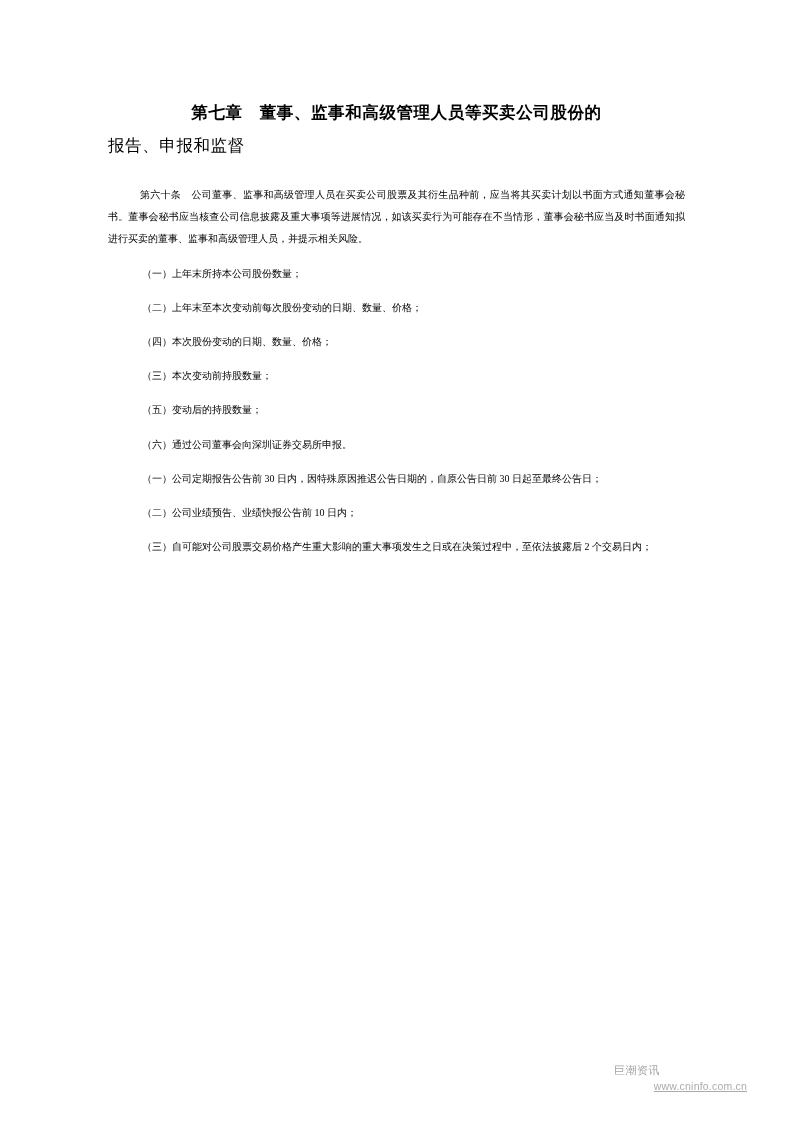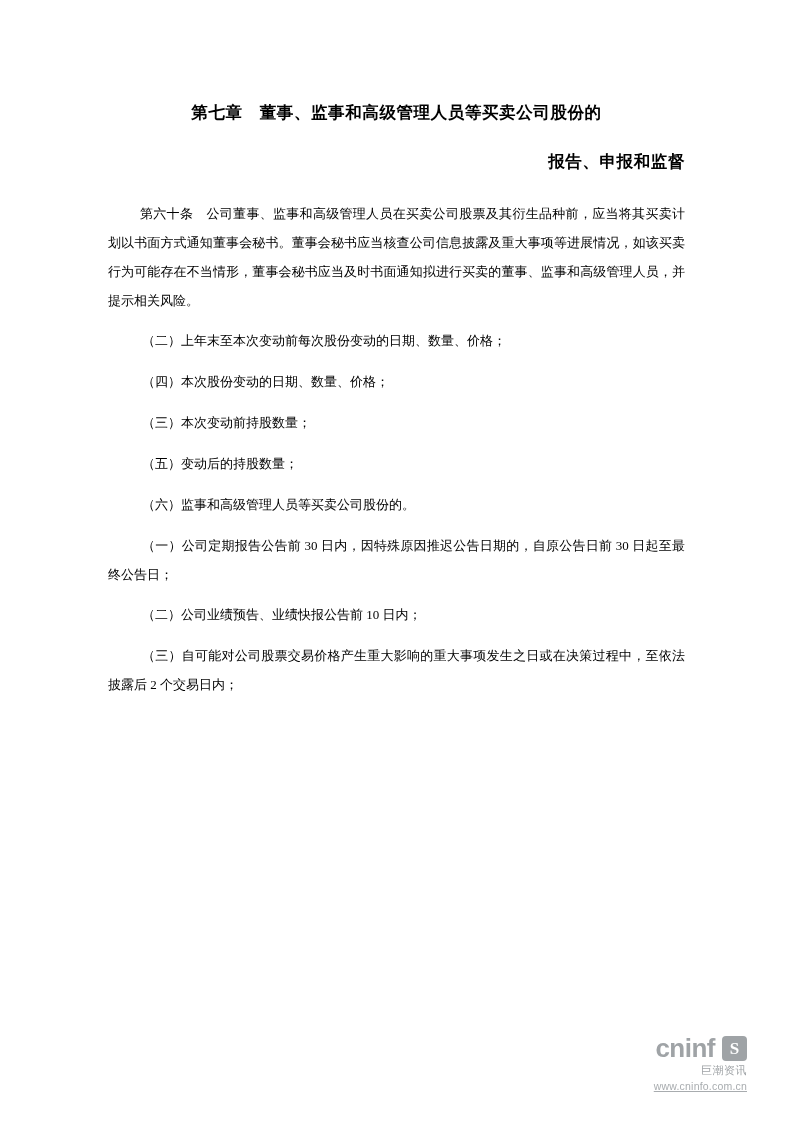--- a/index.html
+++ b/index.html
@@ -24,29 +24,29 @@
   }
   .doc-title {
     text-align: center;
     font-size: 16.5px;
     font-weight: bold;
     letter-spacing: 0.6px;
     line-height: 2.0;
     margin: 0 0 0 0;
   }
   .doc-subtitle {
-    text-align: right;
+    text-align: left;
     font-size: 16.5px;
-    font-weight: bold;
+    font-weight: normal;
     letter-spacing: 0.6px;
     line-height: 2.0;
-    margin: 16px 0 22px 0;
+    margin: 0 0 22px 0;
   }
   .para {
-    font-size: 13px;
+    font-size: 10px;
     line-height: 2.22;
     text-align: justify;
     text-justify: inter-ideograph;
     margin: 12px 0 1px 0;
     text-indent: 0;
   }
   .para.indent {
     text-indent: 32px;
   }
   .para.indent2 {
@@ -84,21 +84,21 @@
     font-weight: bold;
     display: flex;
     align-items: center;
     justify-content: center;
     line-height: 1;
   }
   .wm-cn {
     font-family: "Liberation Sans", sans-serif;
     font-size: 11px;
     color: #9fa3a6;
-    text-align: right;
+    text-align: center;
     margin-top: 2px;
     letter-spacing: 0.5px;
   }
   .wm-url {
     font-family: "Liberation Sans", sans-serif;
     font-size: 10.5px;
     color: #a8acaf;
     text-align: right;
     margin-top: 2px;
     letter-spacing: 0.2px;
@@ -107,31 +107,28 @@
 </style>
 </head>
 <body>
 
 <div class="page">
 
   <div class="doc-title">第七章　董事、监事和高级管理人员等买卖公司股份的</div>
   <div class="doc-subtitle">报告、申报和监督</div>
 
   <p class="para indent">第六十条　公司董事、监事和高级管理人员在买卖公司股票及其衍生品种前，应当将其买卖计划以书面方式通知董事会秘书。董事会秘书应当核查公司信息披露及重大事项等进展情况，如该买卖行为可能存在不当情形，董事会秘书应当及时书面通知拟进行买卖的董事、监事和高级管理人员，并提示相关风险。</p>
+  <p class="para indent2">（一）上年末所持本公司股份数量；</p>
   <p class="para indent2">（二）上年末至本次变动前每次股份变动的日期、数量、价格；</p>
   <p class="para indent2">（四）本次股份变动的日期、数量、价格；</p>
   <p class="para indent2">（三）本次变动前持股数量；</p>
   <p class="para indent2">（五）变动后的持股数量；</p>
-  <p class="para indent2">（六）监事和高级管理人员等买卖公司股份的。</p>
+  <p class="para indent2">（六）通过公司董事会向深圳证券交易所申报。</p>
   <p class="para indent2">（一）公司定期报告公告前 30 日内，因特殊原因推迟公告日期的，自原公告日前 30 日起至最终公告日；</p>
   <p class="para indent2">（二）公司业绩预告、业绩快报公告前 10 日内；</p>
   <p class="para indent2">（三）自可能对公司股票交易价格产生重大影响的重大事项发生之日或在决策过程中，至依法披露后 2 个交易日内；</p>
 
   <div class="watermark">
-    <div class="wm-row">
-      <span class="wm-logo">cninf</span>
-      <span class="wm-badge">S</span>
-    </div>
     <div class="wm-cn">巨潮资讯</div>
     <div class="wm-url">www.cninfo.com.cn</div>
   </div>
 
 </div>
 
 </body></html>

